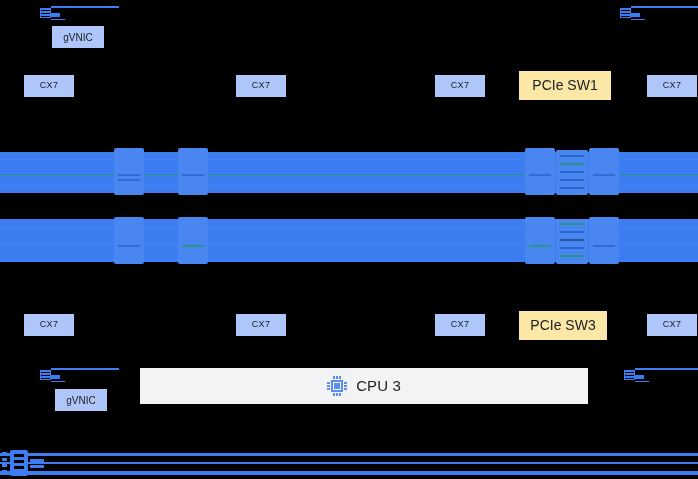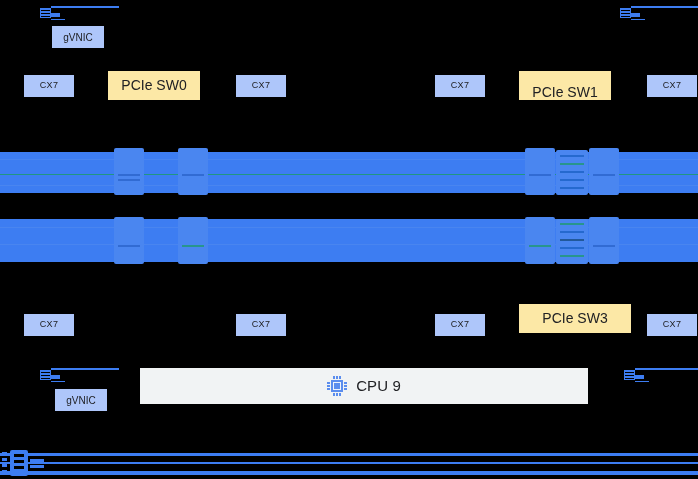--- a/index.html
+++ b/index.html
@@ -190,30 +190,27 @@
     <div class="notch" style="top:6px;"></div>
     <div class="notch" style="top:9px;"></div>
     <div class="notch" style="top:12px;"></div>
     <div class="port"></div>
     <div class="wire-b" style="width:14px;"></div>
   </div>
 
   <div class="node cx7" style="left:24px; top:75px; width:50px; height:22px;">
     <span>CX7</span>
   </div>
-  <div class="node pcie-sw" style="left:108px; top:71px; width:92px; height:29px;">
-    <span>PCIe SW0</span>
-  </div>
   <div class="node cx7" style="left:236px; top:75px; width:50px; height:22px;">
     <span>CX7</span>
   </div>
   <div class="node cx7" style="left:435px; top:75px; width:50px; height:22px;">
     <span>CX7</span>
   </div>
-  <div class="node pcie-sw" style="left:519px; top:71px; width:92px; height:29px;align-items:flex-end;">
+  <div class="node pcie-sw" style="left:519px; top:71px; width:92px; height:29px;">
     <span>PCIe SW1</span>
   </div>
   <div class="node cx7" style="left:647px; top:75px; width:50px; height:22px;">
     <span>CX7</span>
   </div>
 
   <div class="gpu-band" style="left:0; top:152px; width:698px; height:41px;">
     <div class="band-line" style="left:0; top:22px; width:698px;"></div>
     <div class="band-line dim" style="left:0; top:7px; width:698px;"></div>
     <div class="band-line dim" style="left:0; top:33px; width:698px;"></div>
@@ -268,21 +265,21 @@
 
   <div class="node cx7" style="left:24px; top:314px; width:50px; height:22px;">
     <span>CX7</span>
   </div>
   <div class="node cx7" style="left:236px; top:314px; width:50px; height:22px;">
     <span>CX7</span>
   </div>
   <div class="node cx7" style="left:435px; top:314px; width:50px; height:22px;">
     <span>CX7</span>
   </div>
-  <div class="node pcie-sw" style="left:519px; top:304px; width:112px; height:29px;align-items:center;">
+  <div class="node pcie-sw" style="left:519px; top:311px; width:88px; height:29px;align-items:center;">
     <span>PCIe SW3</span>
   </div>
   <div class="node cx7" style="left:647px; top:314px; width:50px; height:22px;">
     <span>CX7</span>
   </div>
 
   <div class="nic-icon" style="left:40px; top:366px; width:72px; height:18px;">
     <div class="wire-a" style="width:68px;"></div>
     <div class="body"></div>
     <div class="notch" style="top:6px;"></div>
@@ -306,21 +303,21 @@
         <i class="v" style="left:12px; top:17px;"></i>
       <i class="h" style="left:0; top:6px;"></i>
         <i class="h" style="left:0; top:9px;"></i>
         <i class="h" style="left:0; top:12px;"></i>
       <i class="h" style="left:17px; top:6px;"></i>
         <i class="h" style="left:17px; top:9px;"></i>
         <i class="h" style="left:17px; top:12px;"></i>
       <span class="pkg"></span>
         <span class="die"></span>
     </span>
-    <span class="cpu-label">CPU 9</span>
+    <span class="cpu-label">CPU 3</span>
   </div>
 
   <div class="nic-icon" style="left:624px; top:366px; width:72px; height:18px;">
     <div class="wire-a" style="width:68px;"></div>
     <div class="body"></div>
     <div class="notch" style="top:6px;"></div>
     <div class="notch" style="top:9px;"></div>
     <div class="notch" style="top:12px;"></div>
     <div class="port"></div>
     <div class="wire-b" style="width:14px;"></div>

